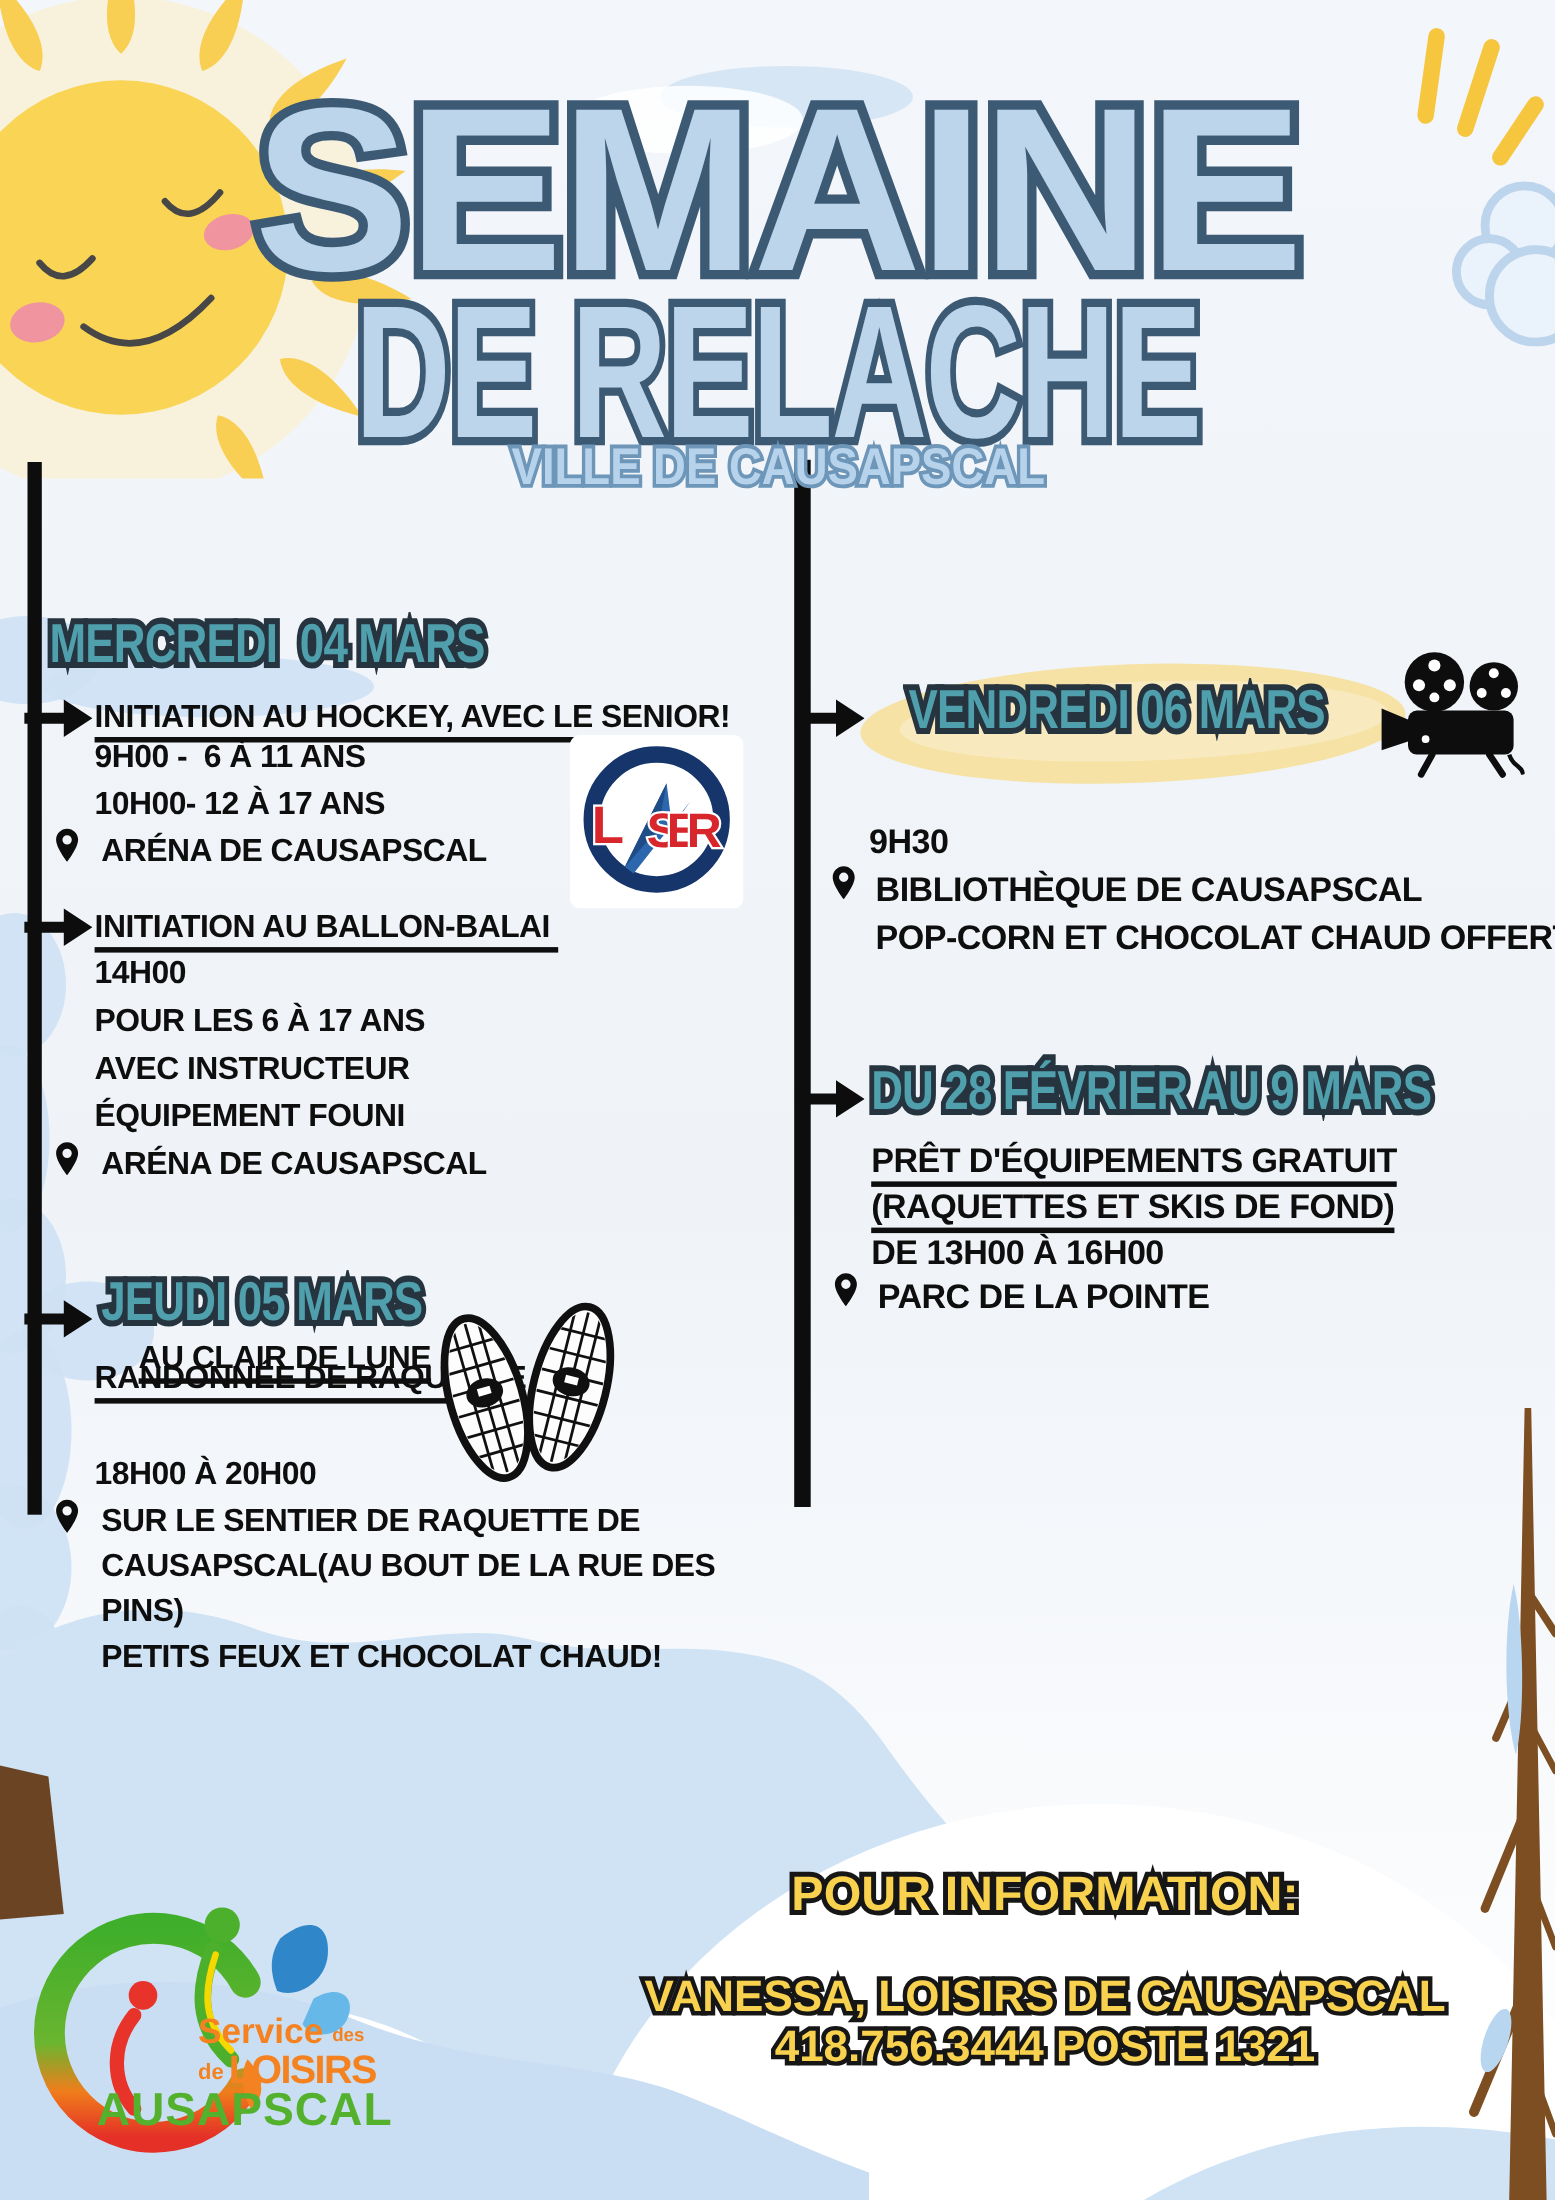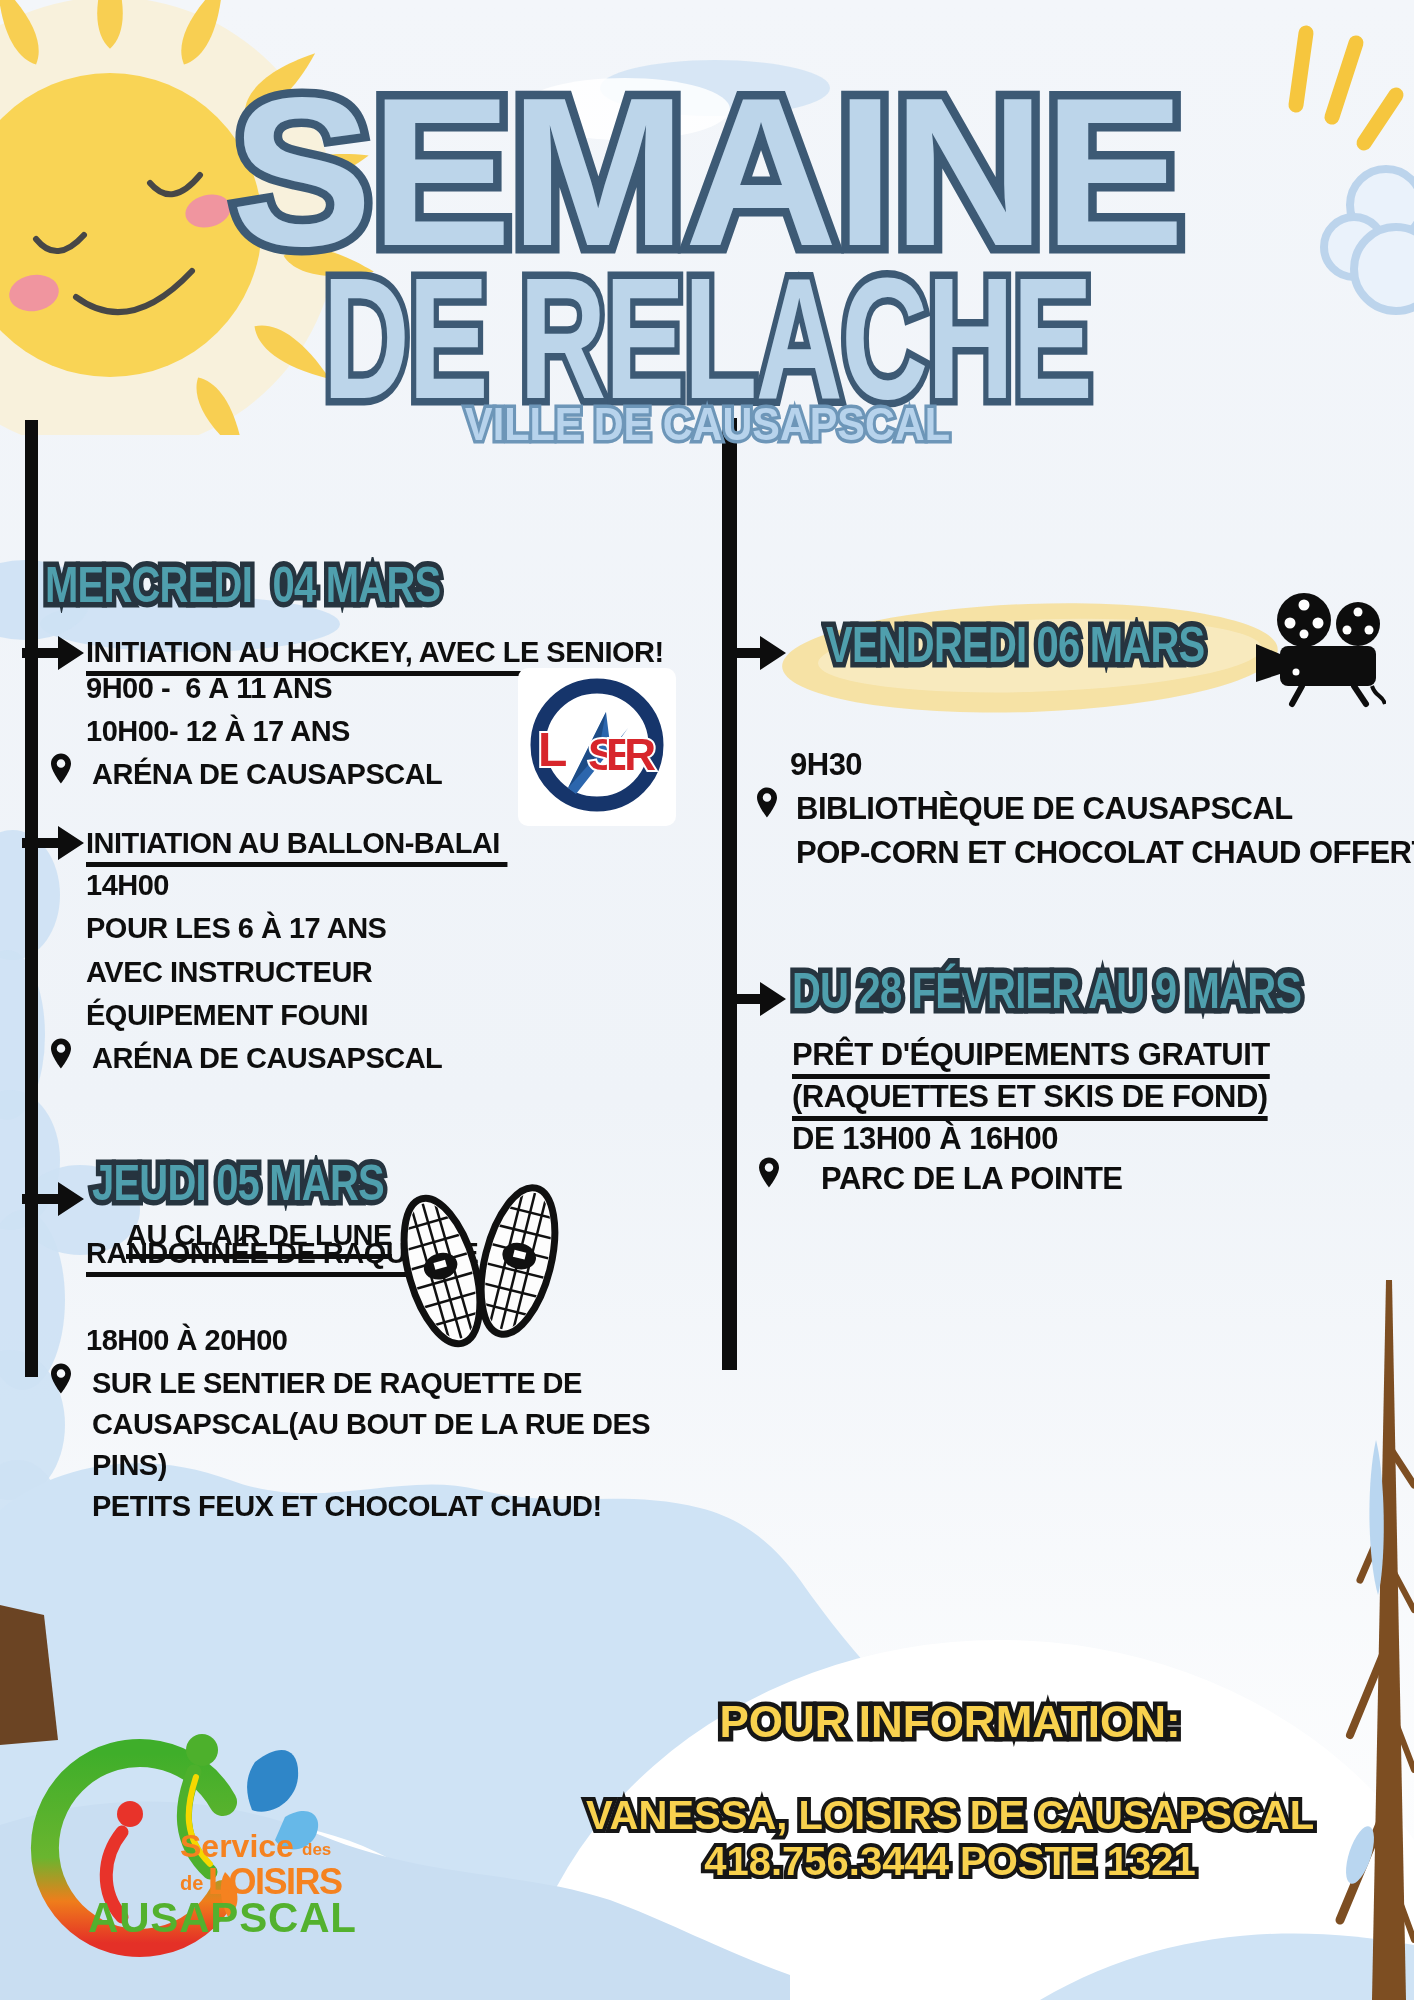--- a/index.html
+++ b/index.html
@@ -270,21 +270,21 @@
 
   <div class="abs" style="left:792px;top:966px;">
     <span class="bubble day-h" data-text="DU 28 FÉVRIER AU 9 MARS">DU 28 FÉVRIER AU 9 MARS</span>
   </div>
   <div class="t r31 u" style="left:792px;top:1036px;">PRÊT D'ÉQUIPEMENTS GRATUIT</div>
   <div class="t r31 u" style="left:792px;top:1078px;">(RAQUETTES ET SKIS DE FOND)</div>
   <div class="t r31" style="left:792px;top:1120px;">DE 13H00 À 16H00</div>
   <svg class="abs" style="left:754px;top:1156px;" width="30" height="38" viewBox="0 0 24 30">
     <path d="M12 1C7.6 1 4 4.6 4 9c0 6 8 16 8 16s8-10 8-16c0-4.4-3.6-8-8-8zm0 11.4A3.4 3.4 0 1 1 12 5.6a3.4 3.4 0 0 1 0 6.8z" fill="#0d0d0d"></path>
     </svg>
-  <div class="t r31" style="left:798px;top:1160px;margin-left:23px;">PARC DE LA POINTE</div>
+  <div class="t r31" style="left:798px;top:1160px;">PARC DE LA POINTE</div>
 
   <div class="fcenter" style="top:1700px;">
     <span class="bubble yellow-h" data-text="POUR INFORMATION:">POUR INFORMATION:</span>
   </div>
   <div class="fcenter" style="top:1795px;">
     <span class="bubble yellow-t" data-text="VANESSA, LOISIRS DE CAUSAPSCAL">VANESSA, LOISIRS DE CAUSAPSCAL</span>
   </div>
   <div class="fcenter" style="top:1841px;">
     <span class="bubble yellow-t" data-text="418.756.3444 POSTE 1321">418.756.3444 POSTE 1321</span>
   </div>

